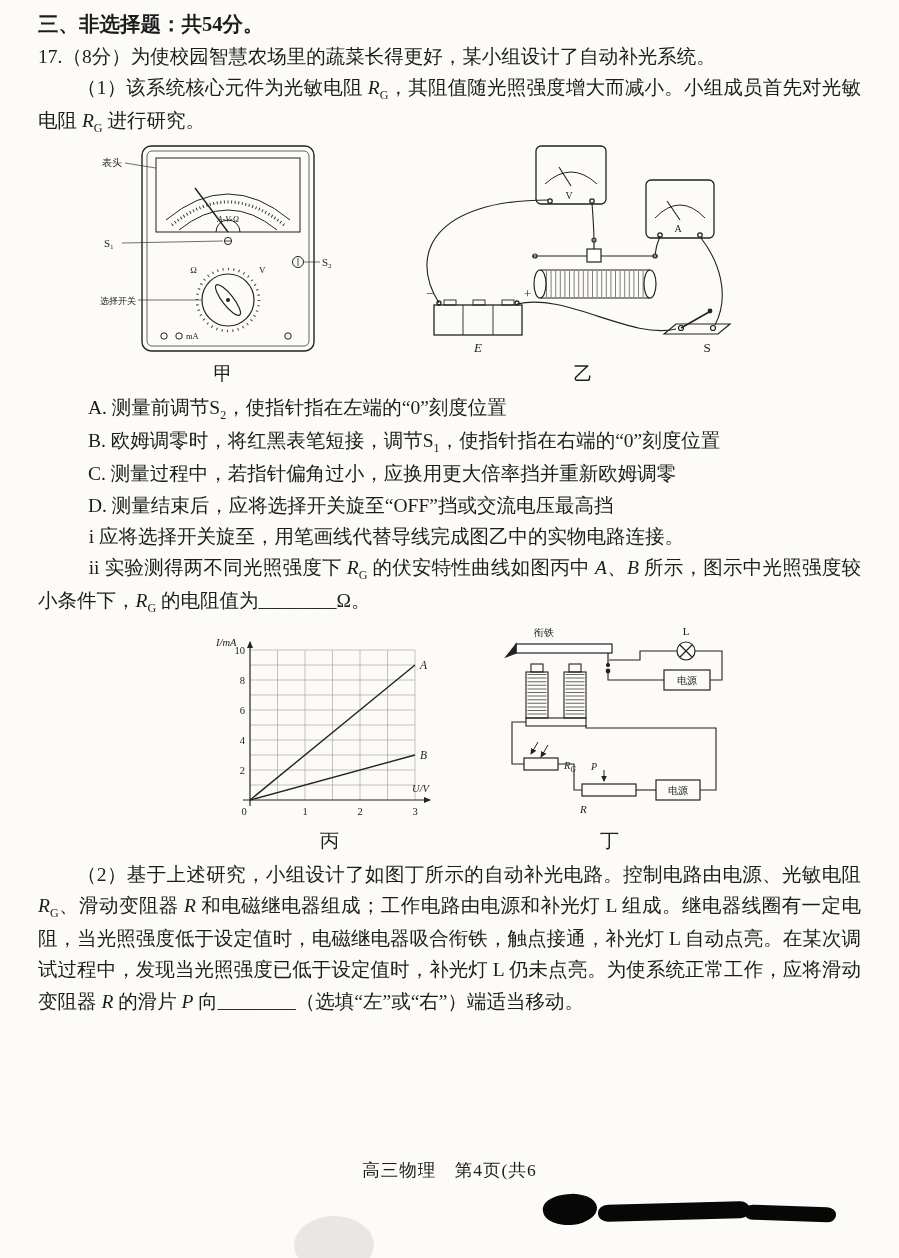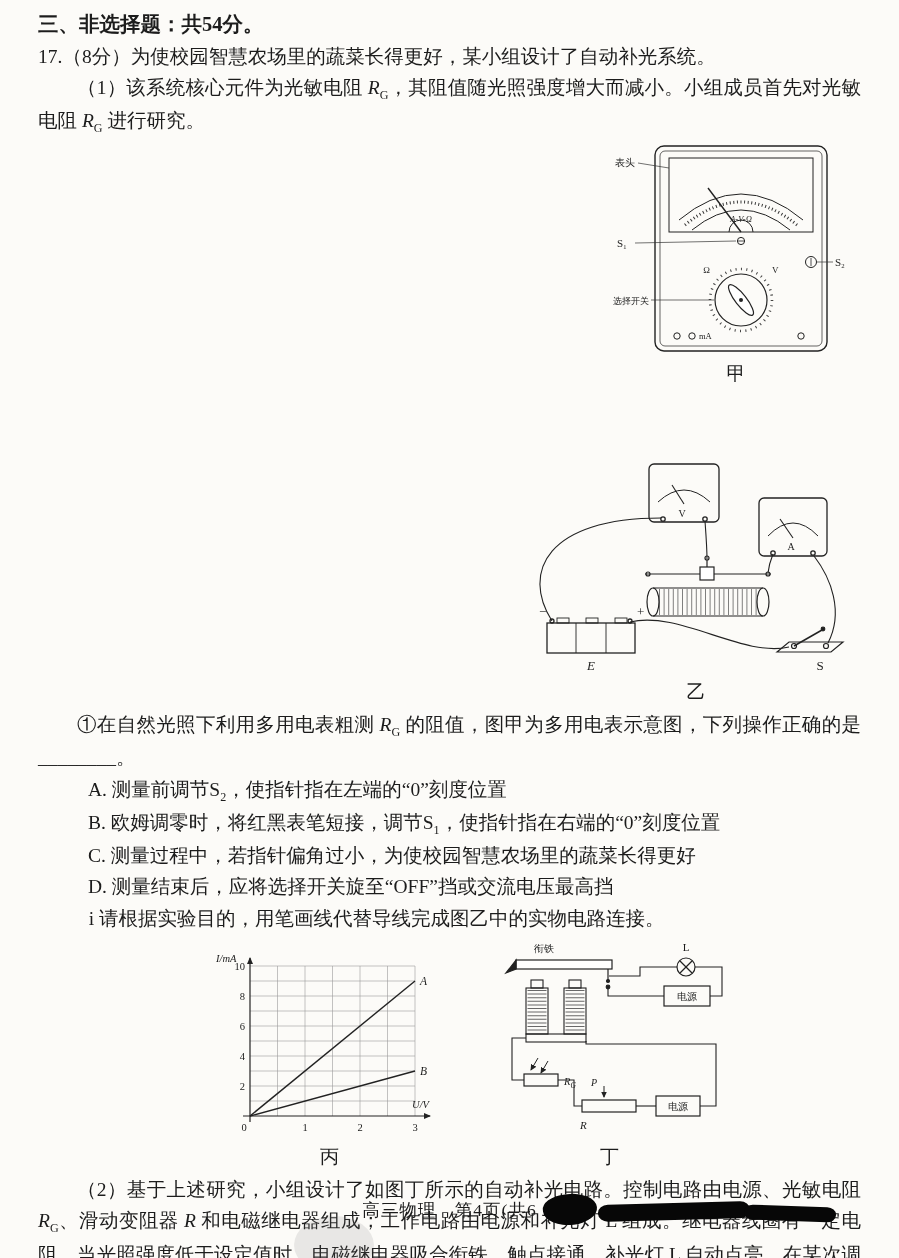--- a/index.html
+++ b/index.html
@@ -11,27 +11,27 @@
     font-size: 19.5px; line-height: 1.6;
     padding: 8px 38px 12px 38px;
   }
   .section-title { font-weight: 700; font-size: 20.5px; }
   p.para { margin: 0; text-align: justify; }
   .indent { text-indent: 2em; font-family: Liberation Serif, serif; }
   .indent-deep { text-indent: 2.6em; }
   .options p { margin: 0 0 0 50px; text-align: justify; }
   sub { font-size: 0.62em; }
   .figure-row { display: flex; align-items: flex-end; }
-  .row1 { justify-content: flex-start; gap: 70px; padding-left: 60px; margin: 4px 0 2px; flex-direction: column; }
+  .row1 { justify-content: flex-start; gap: 70px; padding-left: 60px; margin: 4px 0 2px; }
   .row2 { justify-content: center; gap: 40px; padding-left: 40px; margin: 6px 0 2px; }
   figure { margin: 0; text-align: center; }
   figcaption { font-size: 19px; margin-top: 2px; }
   svg { display: block; }
   svg text { fill: #1c1c1c; font-family: inherit; }
-  .footer { position: absolute; left: 0; top: 1196px; width: 100%; text-align: center; font-size: 17.5px; letter-spacing: 1px; }
+  .footer { position: absolute; left: 0; top: 1156px; width: 100%; text-align: center; font-size: 17.5px; letter-spacing: 1px; }
   .smudge { position: absolute; background: #070707; z-index: 3; }
   .smudge-a { left: 543px; top: 1194px; width: 54px; height: 31px; border-radius: 46% 58% 52% 60%; transform: rotate(-7deg); }
   .smudge-b { left: 598px; top: 1203px; width: 152px; height: 17px; border-radius: 10px / 8px; transform: rotate(-1.5deg); }
   .smudge-c { left: 744px; top: 1206px; width: 92px; height: 15px; border-radius: 9px / 7px; transform: rotate(2deg); }
   .stamp { position: absolute; left: 294px; top: 1216px; width: 80px; height: 58px; border-radius: 50%; background: rgba(110,110,110,0.14); z-index: 2; }
 </style>
 </head>
 <body>
 
 <div class="page">
@@ -158,30 +158,30 @@
           <path d="M 99 162 C 148 150, 212 198, 258 187"></path>
           <path d="M 297 183 C 313 152, 300 118, 283 96"></path>
           <path d="M 237 113 C 238 104, 240 99, 242 94"></path>
           <path d="M 174 61 C 175 75, 176 88, 176 99"></path>
         </g>
       </svg>
       <figcaption>乙</figcaption>
     </figure>
   </div>
 
-  <p class="para indent">①在自然光照下利用多用电表粗测 <i>R</i><sub>G</sub> 的阻值，图甲为多用电表示意图，下列操作正确的是________。</p>
 
   <div class="options">
     <p>A. 测量前调节S<sub>2</sub>，使指针指在左端的“0”刻度位置</p>
     <p>B. 欧姆调零时，将红黑表笔短接，调节S<sub>1</sub>，使指针指在右端的“0”刻度位置</p>
-    <p>C. 测量过程中，若指针偏角过小，为使校园智慧农场里的蔬菜长得更好</p>
+    <p>C. 测量过程中，若指针偏角过小，应换用更大倍率挡并重新欧姆调零</p>
     <p>D. 测量结束后，应将选择开关旋至“OFF”挡或交流电压最高挡</p>
   </div>
 
-  <p class="para indent-deep">i 请根据实验目的，用笔画线代替导线完成图乙中的实物电路连接。</p>
+  <p class="para indent-deep">i 应将选择开关旋至，用笔画线代替导线完成图乙中的实物电路连接。</p>
+  <p class="para indent-deep">ii 实验测得两不同光照强度下 <i>R</i><sub>G</sub> 的伏安特性曲线如图丙中 <i>A</i>、<i>B</i> 所示，图示中光照强度较小条件下，<i>R</i><sub>G</sub> 的电阻值为________Ω。</p>
 
   <div class="figure-row row2">
 
     <figure>
       <svg width="240" height="192" viewBox="0 0 240 192">
         <defs>
           <marker id="axr" markerWidth="8" markerHeight="8" refX="6" refY="3" orient="auto" markerUnits="userSpaceOnUse">
             <path d="M0,0 L7,3 L0,6 Z" fill="#222"></path>
           </marker>
         </defs>

